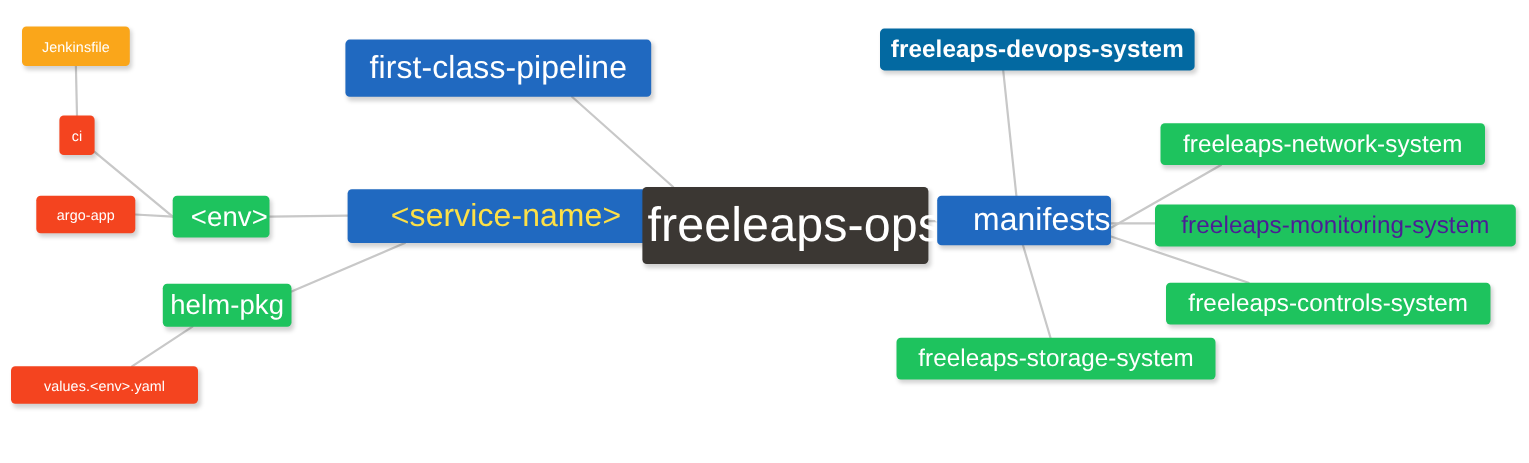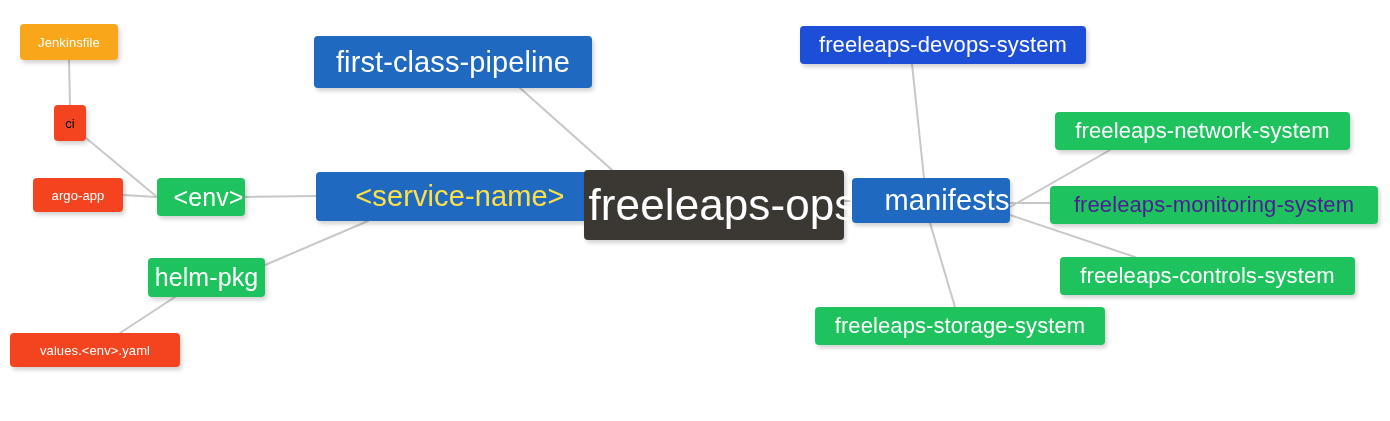--- a/index.html
+++ b/index.html
@@ -62,28 +62,28 @@
       <line x1="520" y1="88" x2="612" y2="170" stroke="#c8c8c8" stroke-width="2" stroke-linecap="round"></line>
       <line x1="844" y1="201" x2="852" y2="201" stroke="#c8c8c8" stroke-width="2" stroke-linecap="round"></line>
       <line x1="924" y1="178" x2="912" y2="64" stroke="#c8c8c8" stroke-width="2" stroke-linecap="round"></line>
       <line x1="1010" y1="207" x2="1110" y2="150" stroke="#c8c8c8" stroke-width="2" stroke-linecap="round"></line>
       <line x1="1010" y1="203" x2="1050" y2="203" stroke="#c8c8c8" stroke-width="2" stroke-linecap="round"></line>
       <line x1="1010" y1="215" x2="1135" y2="257" stroke="#c8c8c8" stroke-width="2" stroke-linecap="round"></line>
       <line x1="930" y1="223" x2="955" y2="307" stroke="#c8c8c8" stroke-width="2" stroke-linecap="round"></line>
     </svg>
   <div id="node-layer">
       <div class="node t-xs" style="left: 20px; top: 24px; width: 98px; height: 36px; background: rgb(250, 166, 26); color: rgb(255, 255, 255);">Jenkinsfile</div>
-      <div class="node t-xs" style="left: 54px; top: 105px; width: 32px; height: 36px; background: rgb(244, 68, 31); color: #000000;">ci</div>
+      <div class="node t-xs" style="left: 54px; top: 105px; width: 32px; height: 36px; background: rgb(244, 68, 31); color: #ffffff;">ci</div>
       <div class="node t-xs" style="left: 33px; top: 178px; width: 90px; height: 34px; background: rgb(244, 68, 31); color: rgb(255, 255, 255);">argo-app</div>
       <div class="node t-mid" style="left: 157px; top: 178px; width: 88px; height: 38px; background: rgb(30, 195, 94); color: rgb(255, 255, 255); padding-left: 15px;">&lt;env&gt;</div>
       <div class="node t-mid" style="left: 148px; top: 258px; width: 117px; height: 39px; background: rgb(30, 195, 94); color: rgb(255, 255, 255);">helm-pkg</div>
       <div class="node t-xs" style="left: 10px; top: 333px; width: 170px; height: 34px; background: rgb(244, 68, 31); color: rgb(255, 255, 255);">values.&lt;env&gt;.yaml</div>
       <div class="node t-big" style="left: 314px; top: 36px; width: 278px; height: 52px; background: rgb(32, 105, 192); color: rgb(255, 255, 255);">first-class-pipeline</div>
       <div class="node t-big" style="left: 316px; top: 172px; width: 288px; height: 49px; background: rgb(32, 105, 192); color: #fde047;">&lt;service-name&gt;</div>
       <div class="node t-root" style="left: 584px; top: 170px; width: 260px; height: 70px; background: rgb(59, 55, 51); color: rgb(255, 255, 255);">freeleaps-ops</div>
       <div class="node t-big" style="left: 852px; top: 178px; width: 158px; height: 45px; background: rgb(32, 105, 192); color: rgb(255, 255, 255); padding-left: 32px;">manifests</div>
-      <div class="node t-small" style="left: 800px; top: 26px; width: 286px; height: 38px; background: #1d4ed8; color: rgb(255, 255, 255);">freeleaps-devops-system</div>
+      <div class="node t-small" style="left: 800px; top: 26px; width: 286px; height: 38px; background: #0369a1; color: rgb(255, 255, 255); font-weight: bold;">freeleaps-devops-system</div>
       <div class="node t-small" style="left: 1055px; top: 112px; width: 295px; height: 38px; background: rgb(30, 195, 94); color: rgb(255, 255, 255);">freeleaps-network-system</div>
       <div class="node t-small" style="left: 1050px; top: 186px; width: 328px; height: 38px; background: rgb(30, 195, 94); color: #4c1d95;">freeleaps-monitoring-system</div>
       <div class="node t-small" style="left: 1060px; top: 257px; width: 295px; height: 38px; background: rgb(30, 195, 94); color: rgb(255, 255, 255);">freeleaps-controls-system</div>
       <div class="node t-small" style="left: 815px; top: 307px; width: 290px; height: 38px; background: rgb(30, 195, 94); color: rgb(255, 255, 255);">freeleaps-storage-system</div>
     </div>
 </div>
 
 </body></html>

